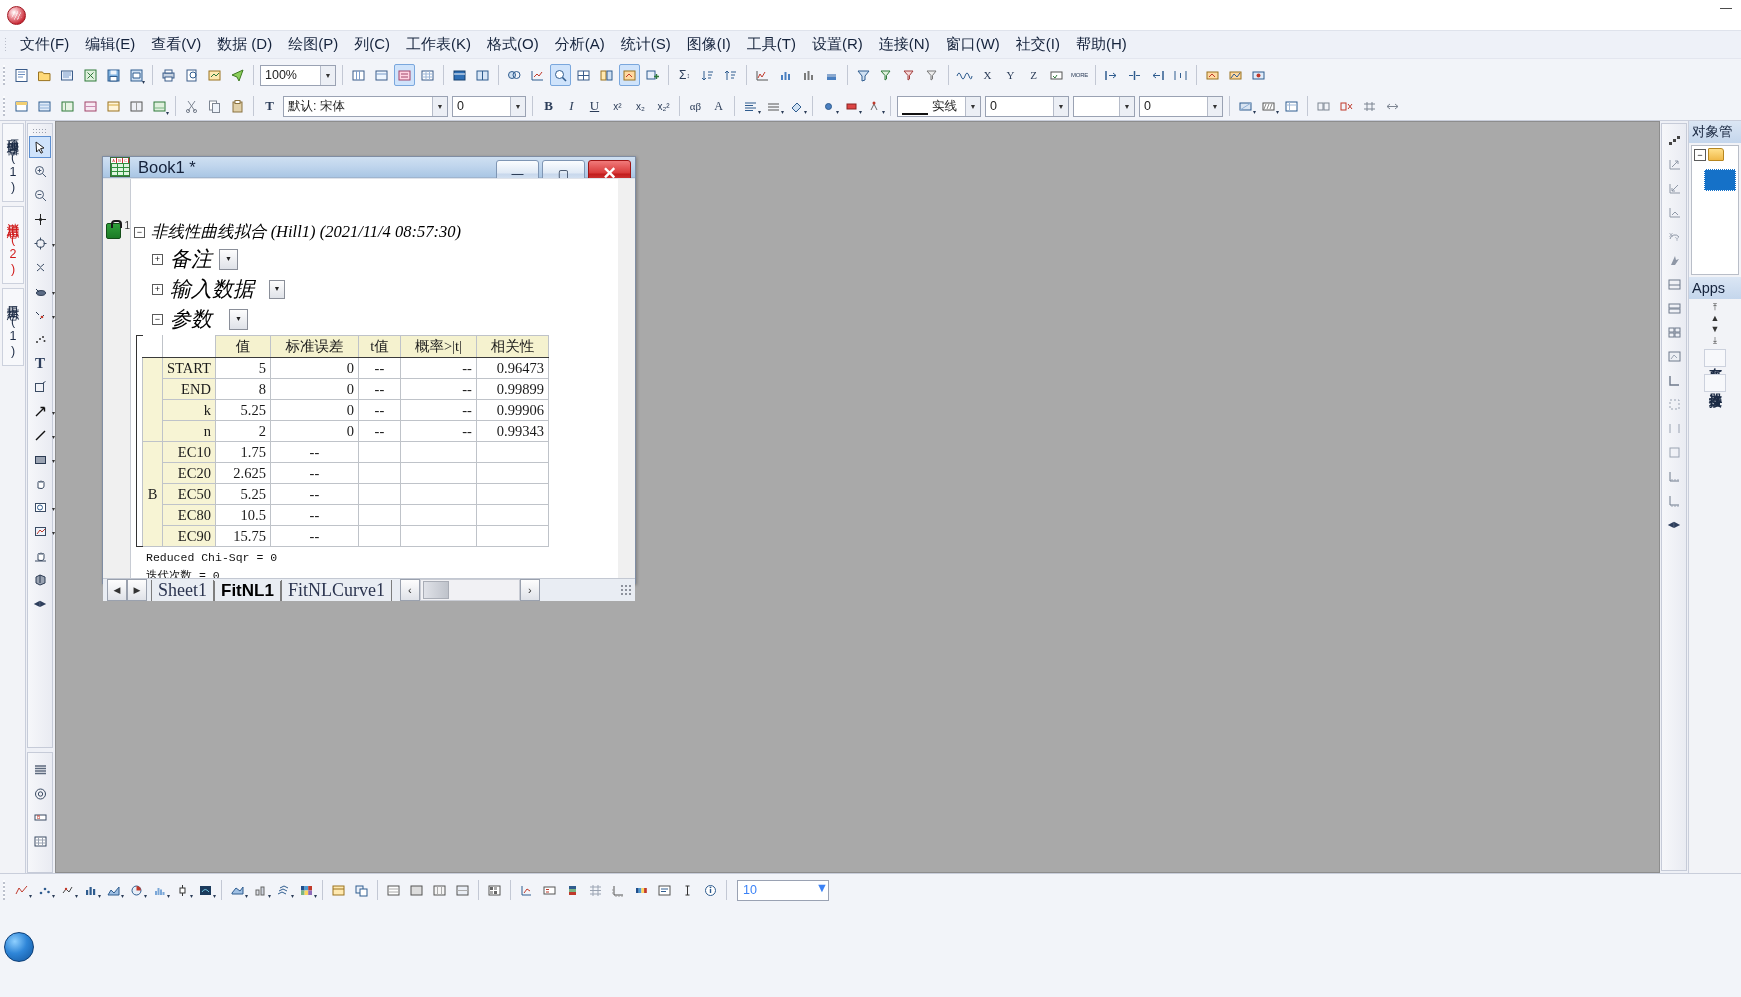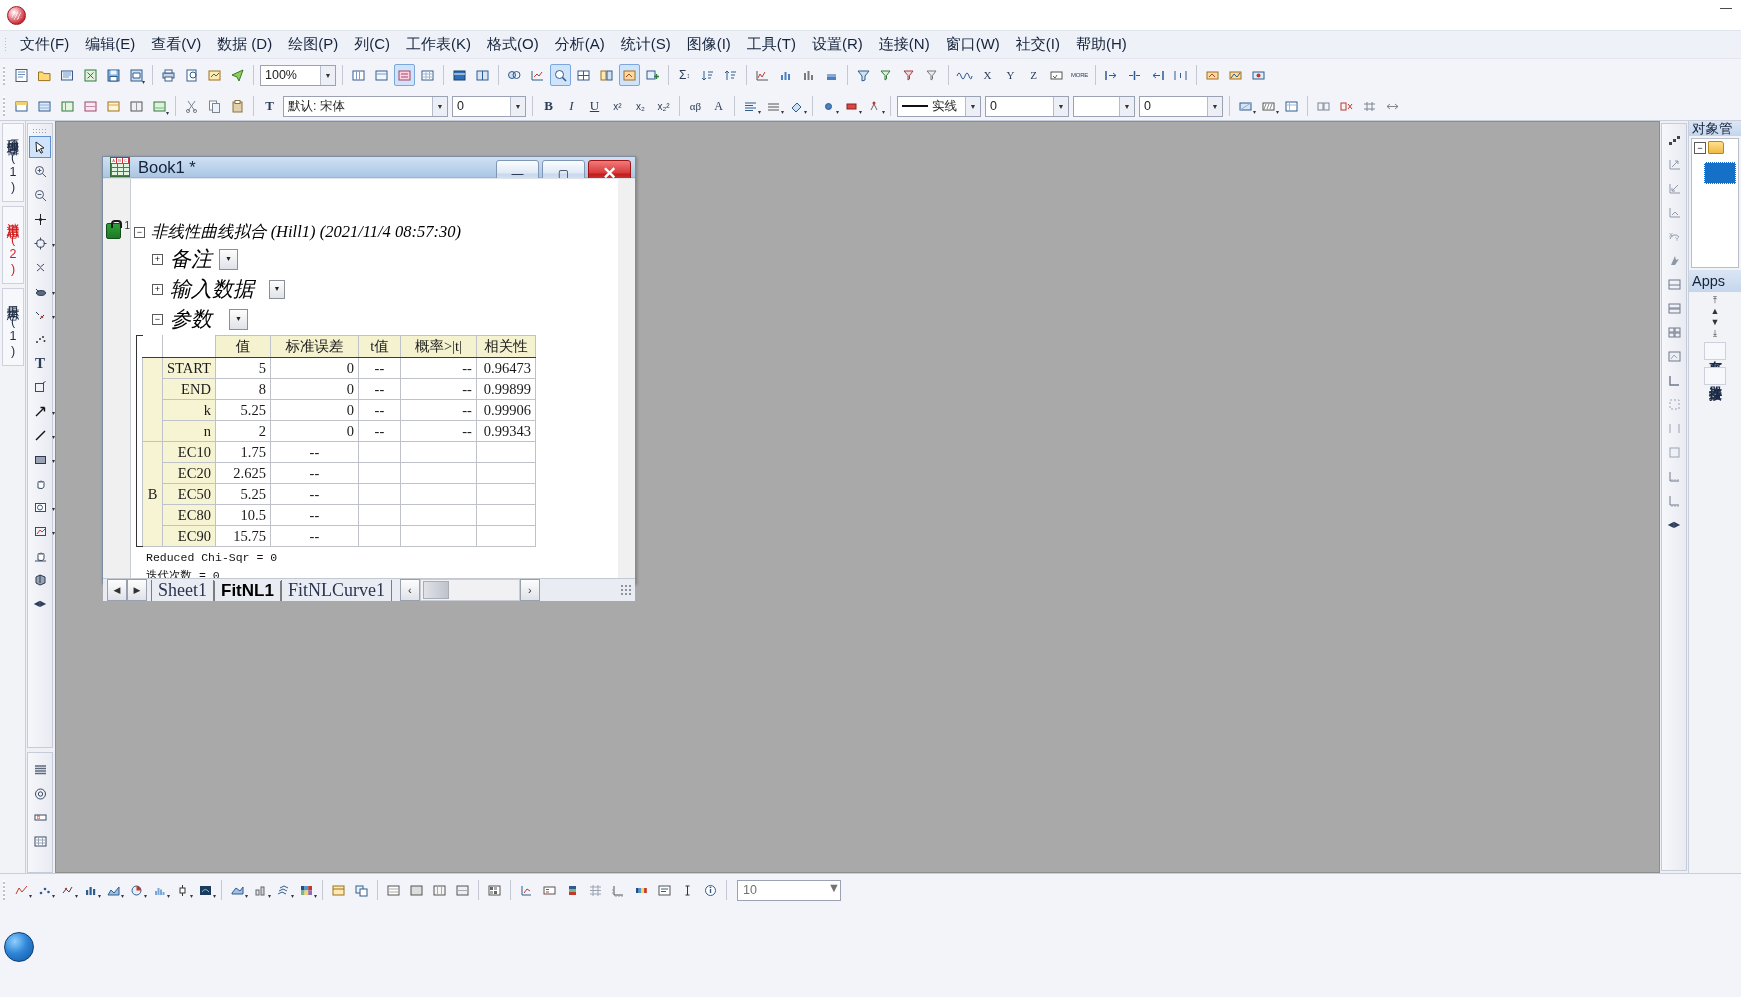--- a/index.html
+++ b/index.html
@@ -320,21 +320,21 @@
     background: linear-gradient(to right, #f6f7fa, #e9ebf2);
     border: 1px solid #c6cbd8;
     display: flex; flex-direction: column; align-items: center; padding-top: 4px;
     overflow: hidden;
   }
   .rightdock {
     position: absolute; left: 1688px; top: 121px; width: 53px; height: 752px;
     background: #f2f3f7; border-left: 1px solid #c9cedb;
   }
   .objmgr-title {
-    height: 15px; background: linear-gradient(to bottom,#dbe6f4,#c4d6ec);
+    height: 22px; background: linear-gradient(to bottom,#dbe6f4,#c4d6ec);
     font-size: 13.5px; color: #15233c; display: flex; align-items: center;
     padding-left: 3px; white-space: nowrap; overflow: hidden;
   }
   .objmgr-body {
     height: 130px; background: #fff; border: 1px solid #b9bec8; margin: 2px;
     position: relative; overflow: hidden;
   }
   .om-row { display: flex; align-items: center; gap: 2px; padding: 2px 2px; }
   .om-expander { width: 12px; height: 12px; border: 1px solid #5a5a5a; background: #fff;
     font-size: 9px; line-height: 10px; text-align: center; }
@@ -361,22 +361,22 @@
   
   .bottombar {
     position: absolute; left: 0; top: 873px; width: 1741px; height: 124px;
     background: #f2f4f9; border-top: 1px solid #c9cedb;
   }
   .bottomrow {
     position: absolute; left: 0; top: 2px; width: 1741px; height: 28px;
     display: flex; align-items: center;
   }
   .status-combo {
-    height: 21px; width: 104px; border: 1px solid #9aa2b3; background: #fff;
-    display: flex; align-items: center; font-size: 12.5px; color: #737373;
+    height: 21px; width: 92px; border: 1px solid #9aa2b3; background: #fff;
+    display: flex; align-items: center; font-size: 12.5px; color: #3b82f6;
     padding-left: 5px; position: relative; margin-left: 6px;
   }
   .origin-orb {
     position: absolute; left: 4px; top: 58px; width: 30px; height: 30px;
     border-radius: 50%;
     background: radial-gradient(circle at 35% 30%, #8fd0ff 0%, #2f86d8 45%, #11539b 100%);
     border: 1px solid #0d3f78;
   }
 </style>
 </head>
@@ -835,21 +835,21 @@
         </div>
       <div class="tbtn">
           <svg width="15" height="15" viewBox="0 0 15 15">
             <path d="M4 11l3-6 3 6" stroke="#666" fill="none"></path>
             <circle cx="7" cy="4" r="1.5" fill="#c0392b"></circle>
           </svg>
           <span style="position:absolute;right:-1px;bottom:1px;font-size:6px">▾</span>
         </div>
       <div class="tsep"></div>
       <div class="combo" style="width:84px">
-        <span class="cval" style="display:flex;align-items:center;gap:4px">
+        <span class="cval" style="display:flex;align-items:flex-end;gap:4px">
           <span style="width:26px;height:2px;background:#111;display:inline-block"></span>
           <span>实线</span>
         </span>
         <span class="carrow">▼</span>
       </div>
       <div class="combo" style="width:84px">
         <span class="cval">0</span>
         <span class="carrow">▼</span>
       </div>
       <div class="combo" style="width:62px">
@@ -1121,21 +1121,21 @@
               <div class="vbracket"></div>
               <table class="ptable">
                 <thead>
                   <tr>
                     <th class="blank" style="width:18px"></th>
                     <th class="blank" style="width:52px"></th>
                     <th style="width:55px">值</th>
                     <th style="width:88px">标准误差</th>
                     <th style="width:42px">t值</th>
                     <th style="width:76px">概率&gt;|t|</th>
-                    <th style="width:59px">相关性</th>
+                    <th style="width:72px">相关性</th>
                   </tr>
                 </thead>
                 <tbody>
                   <tr>
                     <td class="grp" rowspan="4"></td>
                     <td class="lbl">START</td>
                     <td class="num">5</td>
                     <td class="num">0</td>
                     <td class="dash">--</td>
                     <td class="dashr">--</td>

